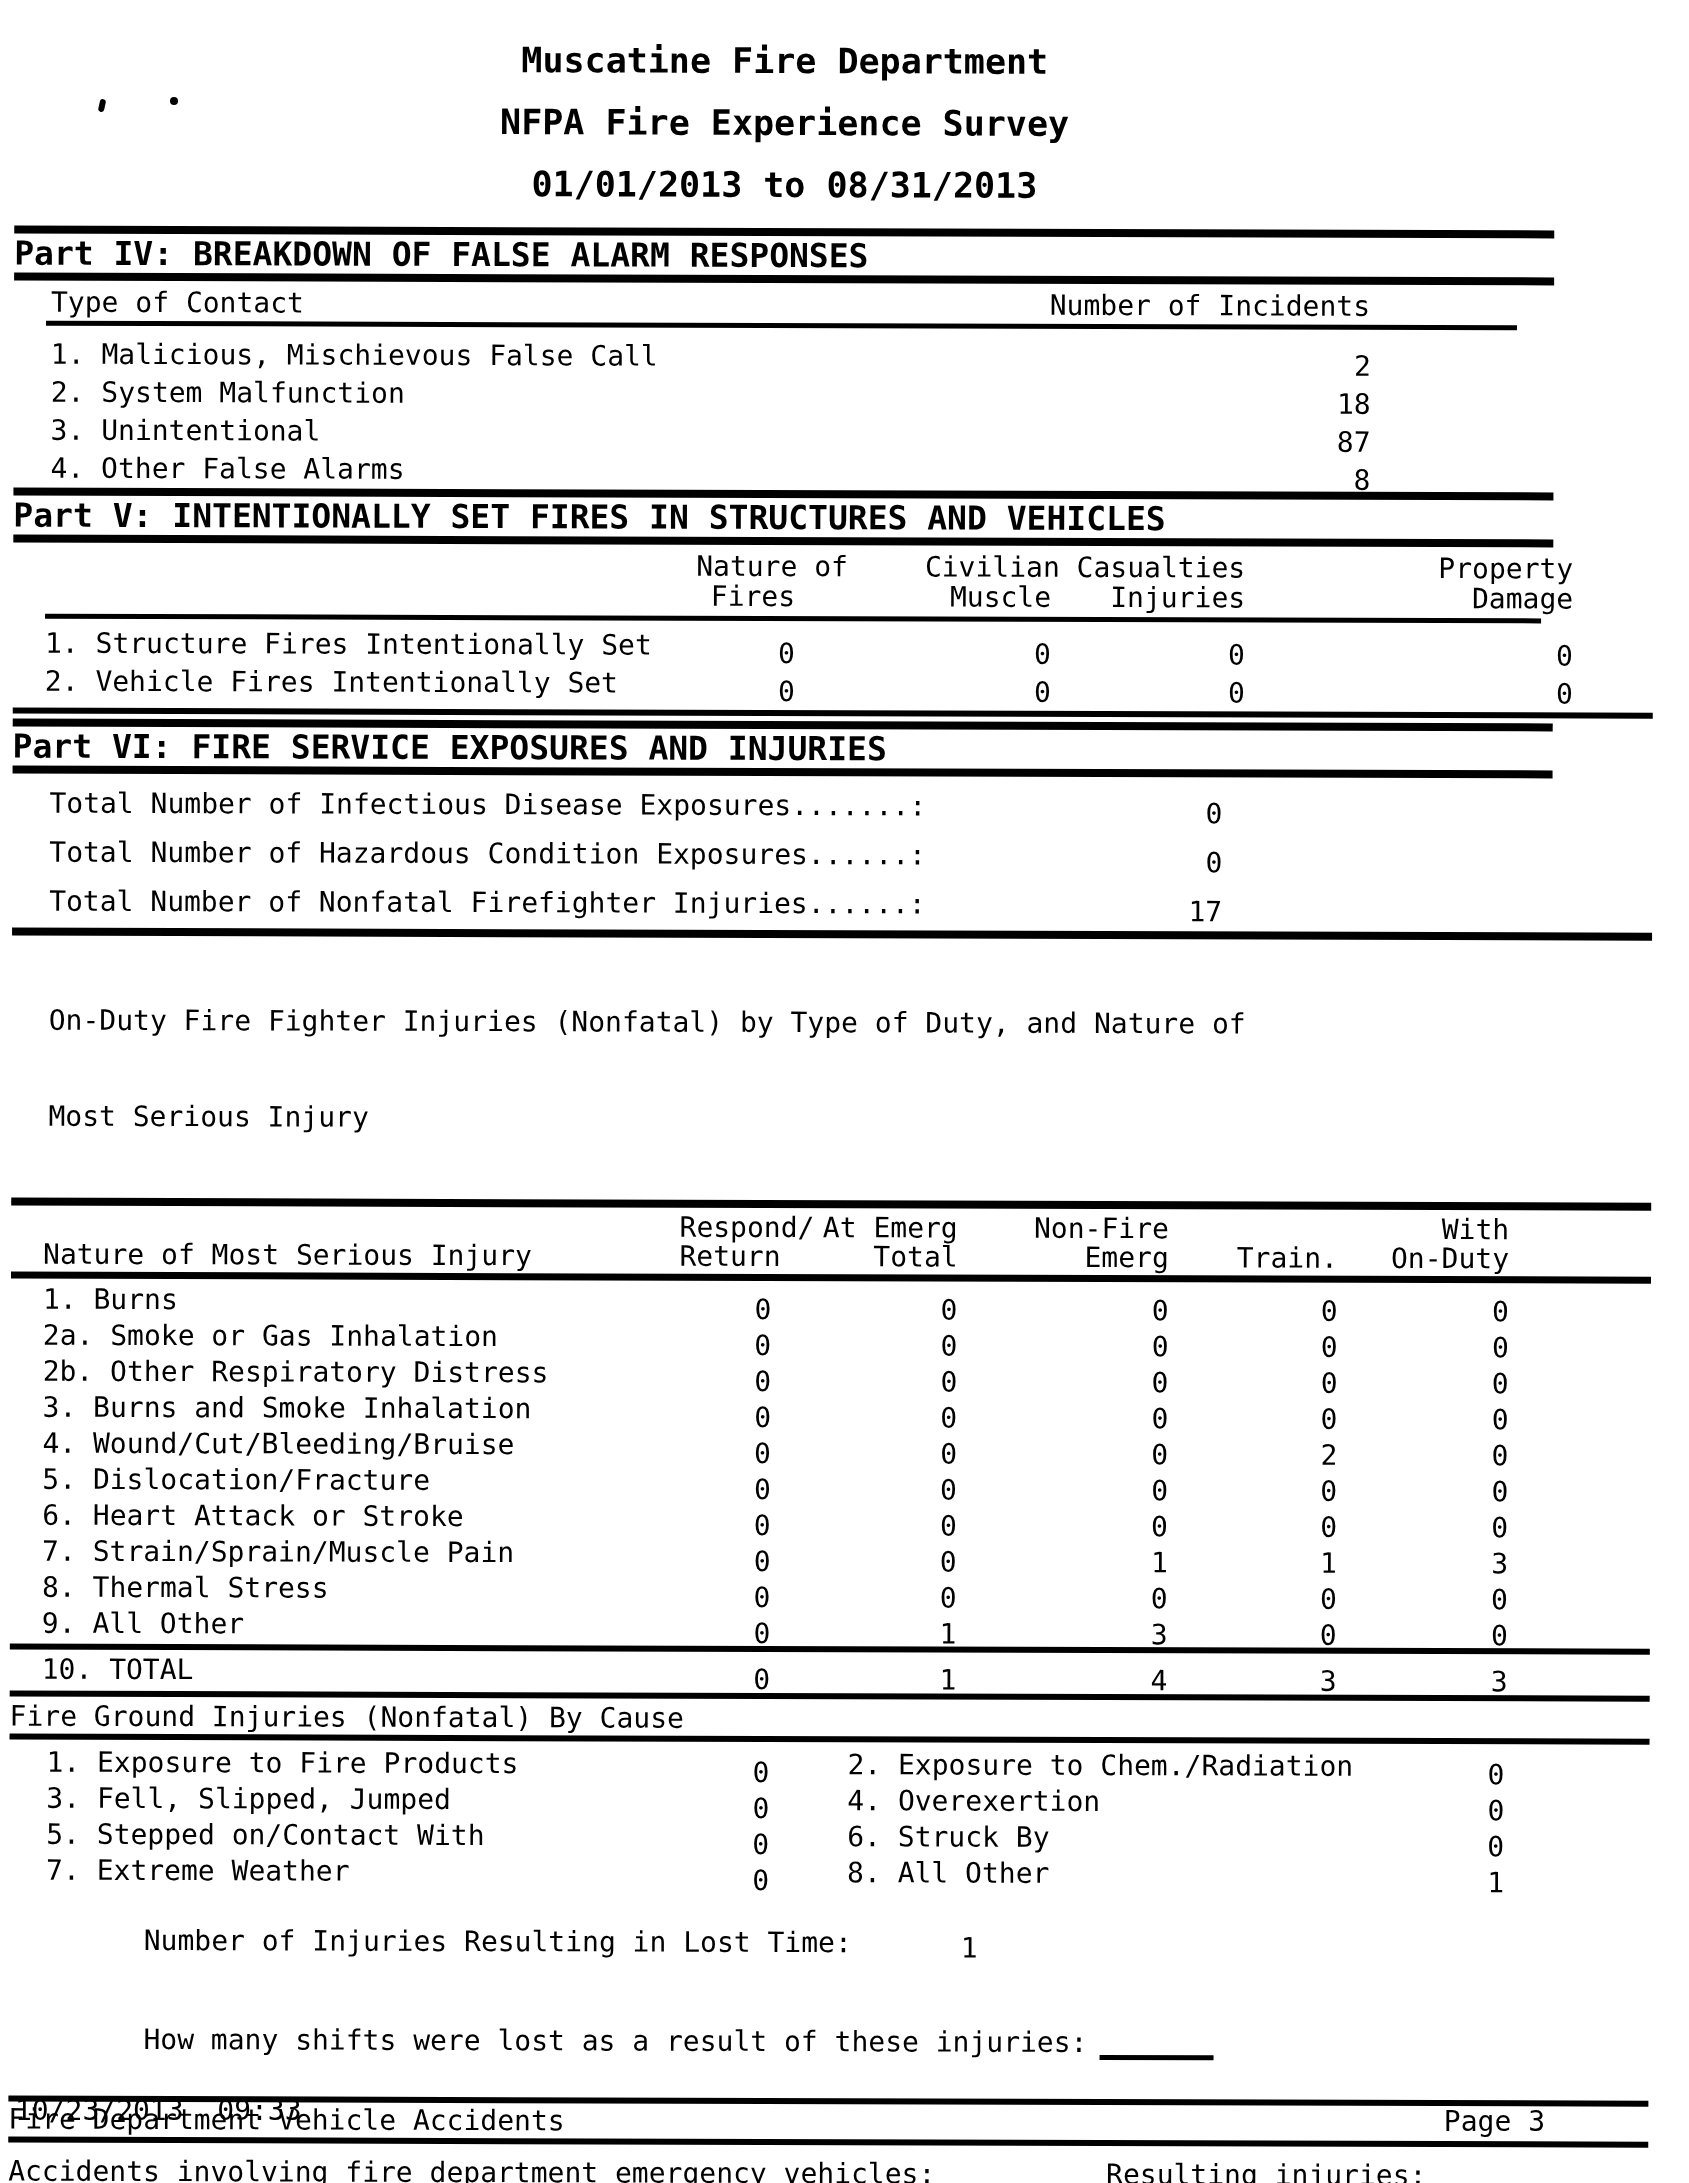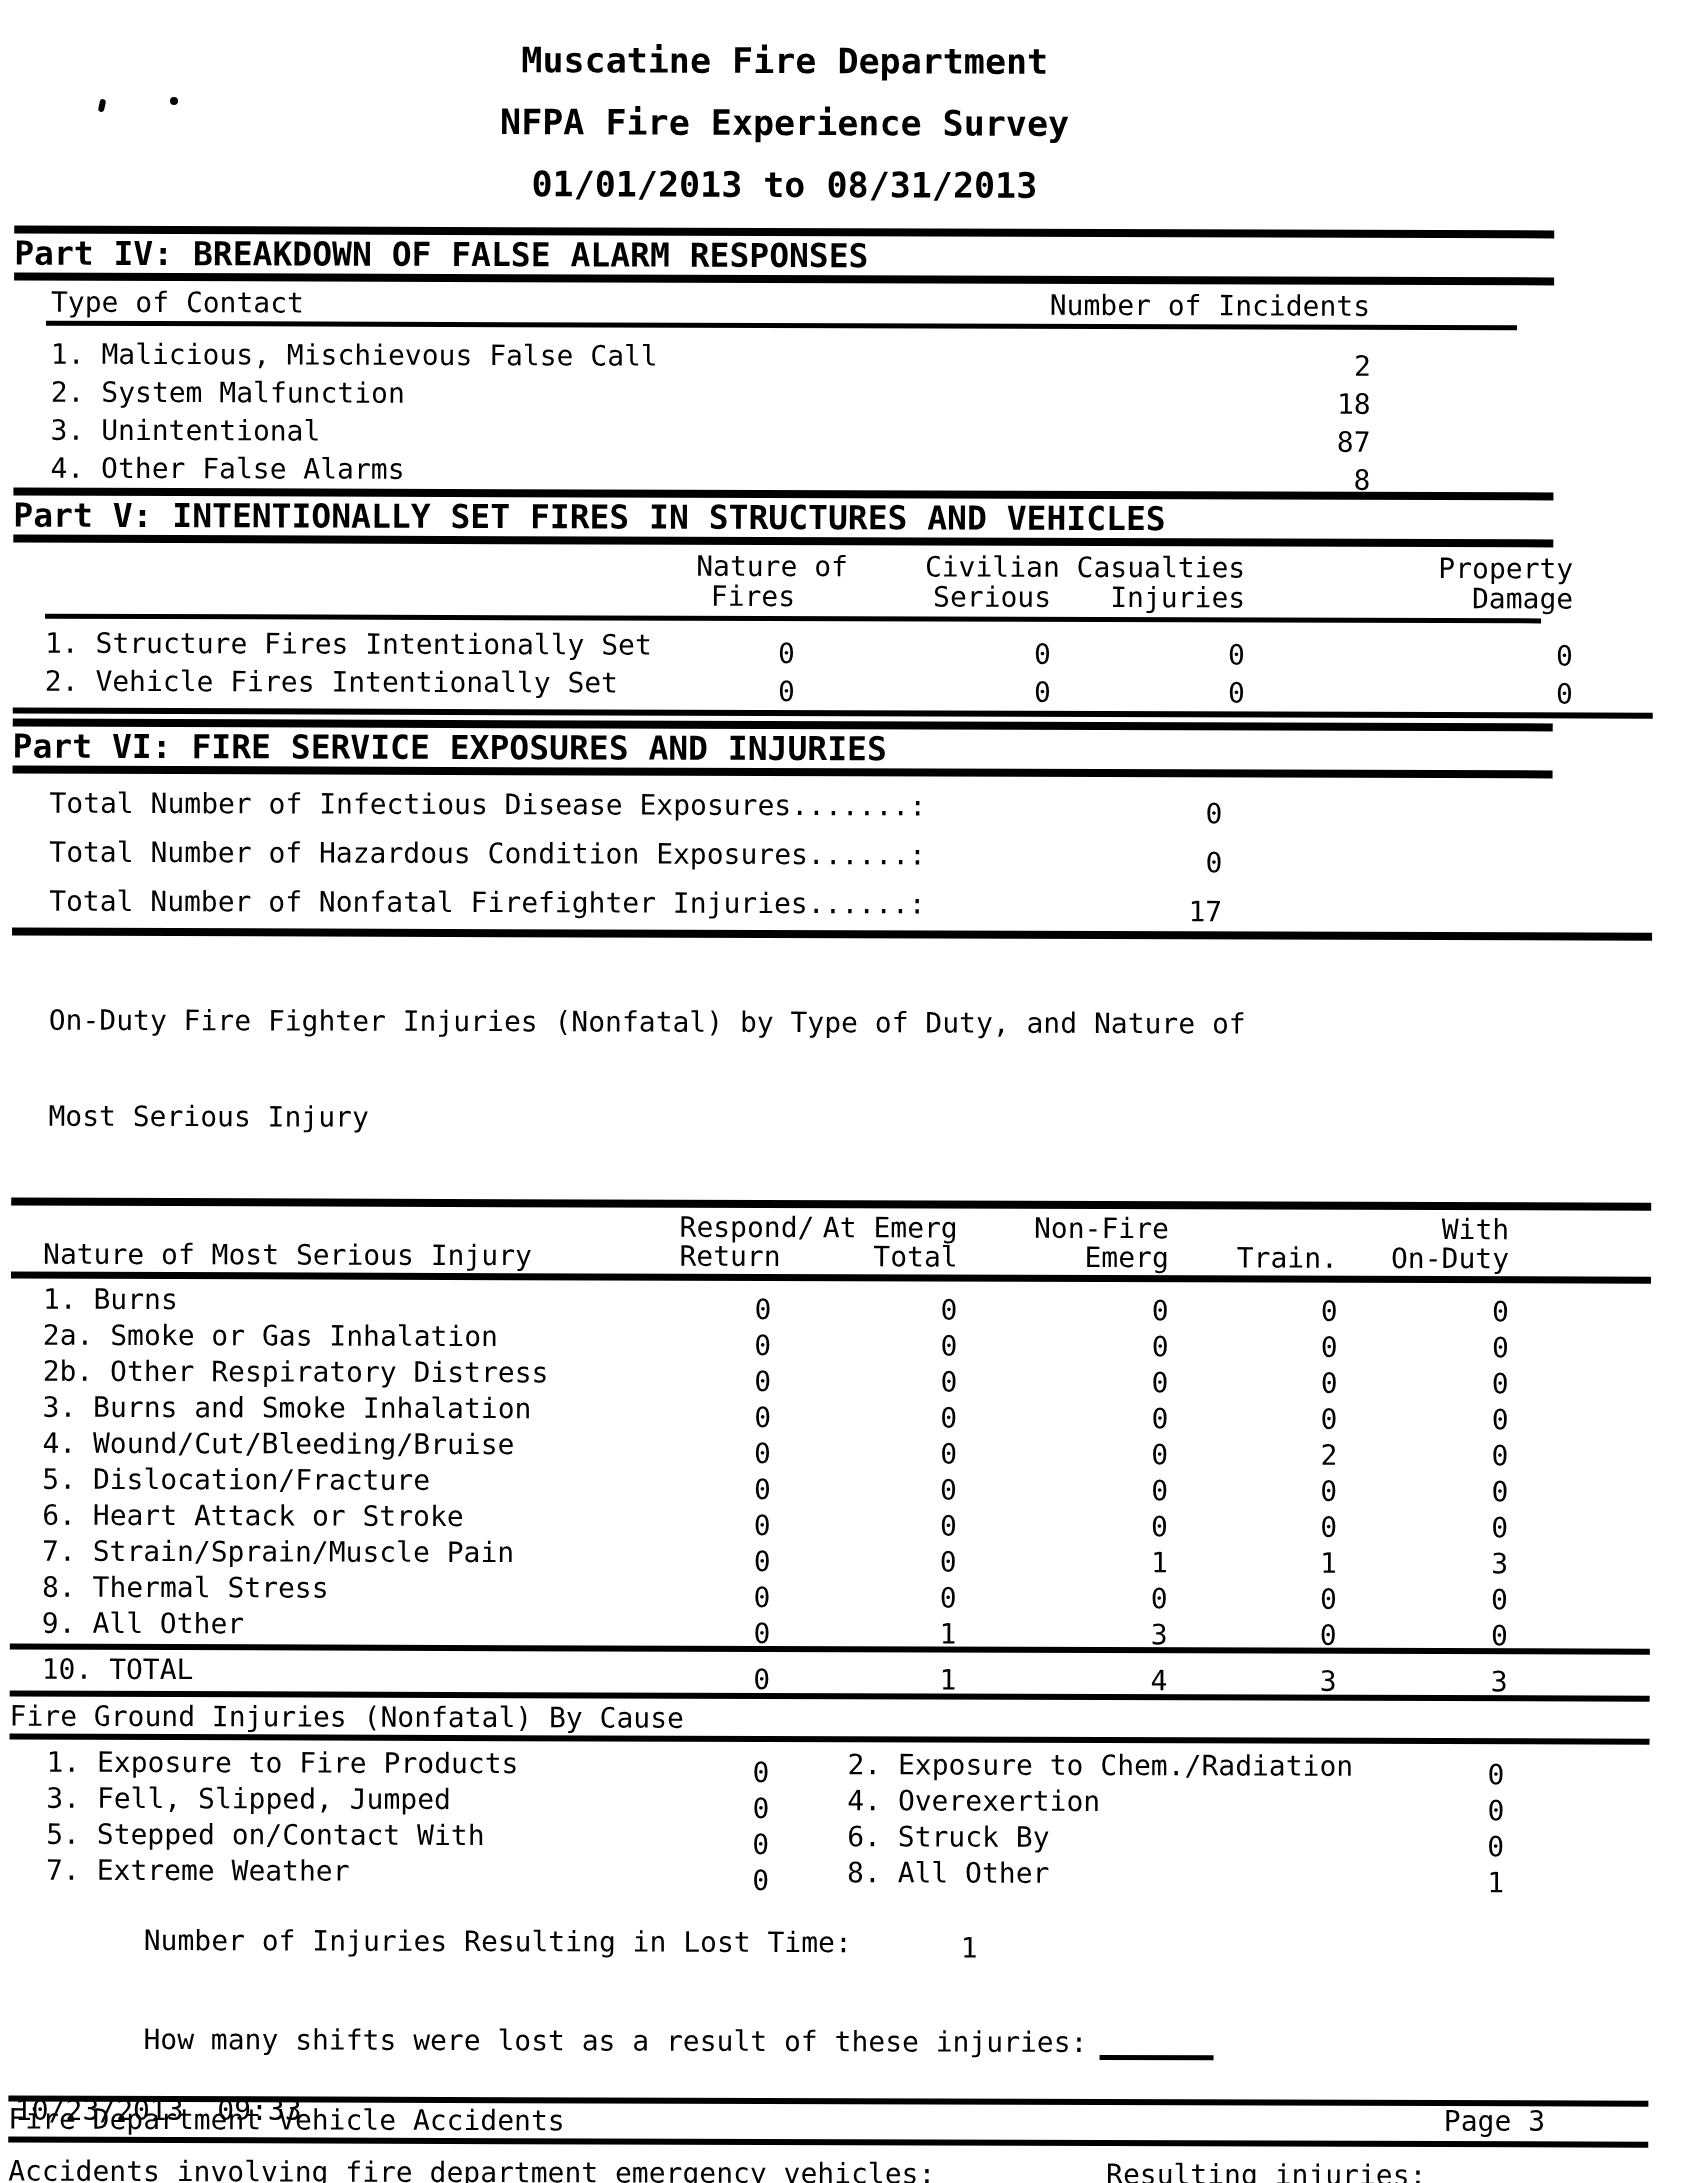--- a/index.html
+++ b/index.html
@@ -137,21 +137,21 @@
         <tbody>
             <tr>
           <td></td>
           <td class="num">Nature of</td>
           <td class="num" colspan="2">Civilian Casualties</td>
           <td class="num">Property</td>
         </tr>
         <tr>
           <td></td>
           <td class="num">Fires</td>
-          <td class="num">Serious</td>
+          <td class="num">Muscle</td>
           <td class="num">Injuries</td>
           <td class="num">Damage</td>
         </tr>
       </tbody>
         </table>
       <div class="rule p5-rule"></div>
 
       <table class="p5-table">
         <colgroup>
             <col style="width:651px">

